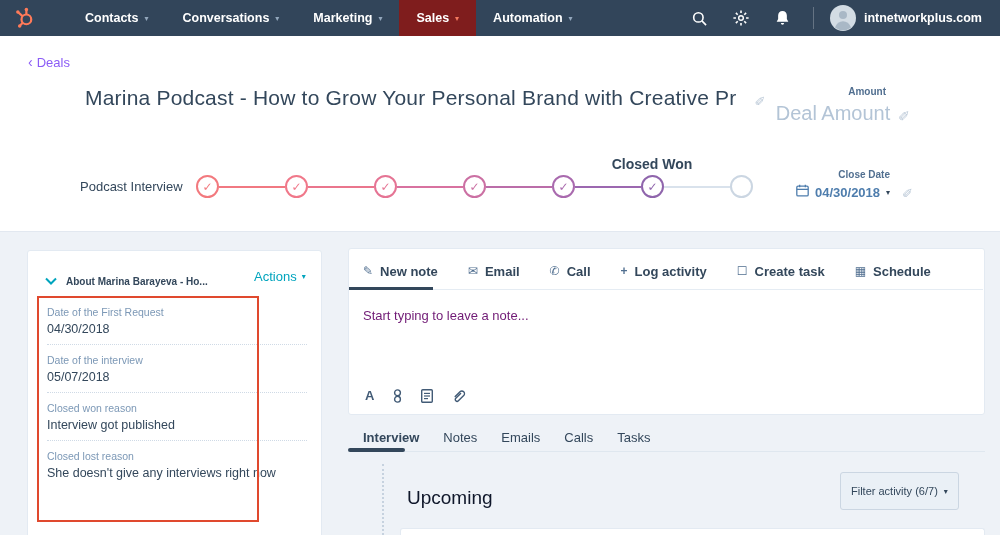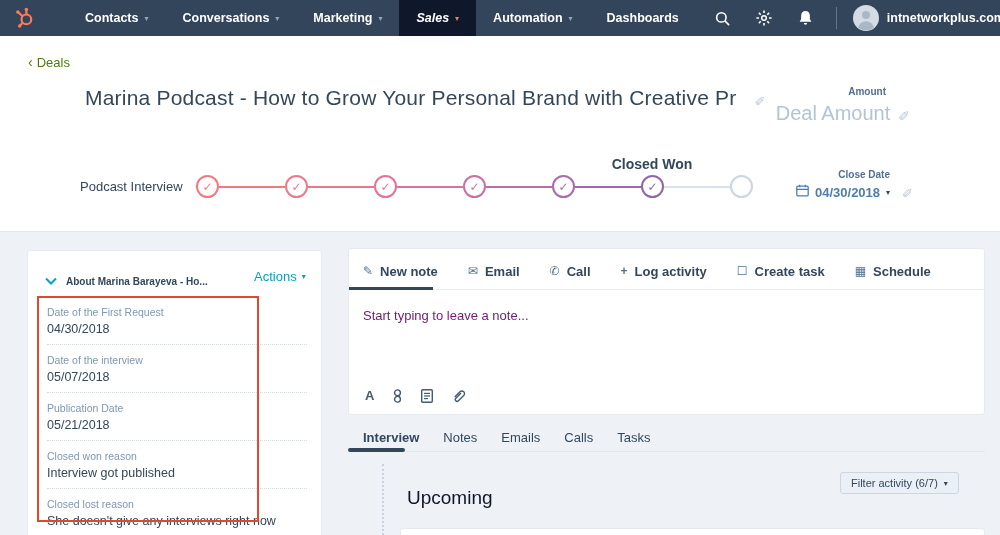--- a/index.html
+++ b/index.html
@@ -11,33 +11,33 @@
   }
   .abs { position:absolute; }
 
   
   .topnav { left:0; top:0; width:1000px; height:36px; background:#32455a;
     display:flex; align-items:center; color:#fff; z-index:5; }
   .logo { margin:0 14px 0 14px; display:flex; align-items:center; cursor:pointer; }
   .nav-items { display:flex; height:36px; margin-left:18px; }
   .nav-item { display:flex; align-items:center; gap:6px; padding:0 17px;
     font-size:12.5px; font-weight:600; cursor:pointer; white-space:nowrap; }
-  .nav-item.active { background:#0f172a;font-style:italic; }
+  .nav-item.active { background:#7f1d1d; }
   .nav-caret { font-size:8px; color:#93a7bc; }
   .nav-item.active .nav-caret { color:#f47a5f; }
   .nav-right { margin-left:auto; display:flex; align-items:center; padding-right:18px; }
   .nav-icon { margin:0 13px; display:flex; align-items:center; cursor:pointer; }
   .nav-divider { width:1px; height:22px; background:rgba(255,255,255,.25); margin:0 10px; }
   .avatar { margin:0 8px 0 6px; cursor:pointer; display:flex; }
   .portal { font-size:12.5px; font-weight:600; display:flex; align-items:center; gap:6px; cursor:pointer; }
 
   
   .header-bg { left:0; top:36px; width:1000px; height:196px; background:#fff;
     border-bottom:1px solid #e2e8f0; }
-  .breadcrumb { left:28px; top:54px; color:#4d7c0f; font-size:13px; cursor:pointer; }
+  .breadcrumb { left:28px; top:54px; color:#8b5cf6; font-size:13px; cursor:pointer; }
   .breadcrumb .back { font-size:14px; margin-right:4px; }
   .deal-title { left:85px; top:86px; font-size:21px; color:#33475b; letter-spacing:.2px; }
   .pencil { color:#b9c7d6; font-size:13px; display:inline-block; transform:scaleY(-1); cursor:pointer; }
   .amount-label { left:730px; top:86px; width:156px; text-align:right;
     font-size:10px; color:#516f90; font-weight:600; }
   .amount-value { left:700px; top:102px; width:210px; text-align:right;
     font-size:20px; color:#b3c4d6; }
   .amount-value .pencil { margin-left:8px; font-size:14px; }
 
   
@@ -89,21 +89,21 @@
   .composer-toolbar { left:365px; top:388px; display:flex; align-items:center; gap:19px; }
   .tool { cursor:pointer; display:flex; align-items:center; color:#425b76; }
   .tool-a { font-size:13px; font-weight:700; }
 
   
   .activity-tabs { left:363px; top:430px; display:flex; gap:24px; }
   .atab { font-size:13px; color:#33475b; cursor:pointer; }
   .atab.active { font-weight:700; }
   .activity-border { left:348px; top:451px; width:637px; height:1px; background:#dfe7ef; }
   .activity-underline { left:348px; top:448px; width:57px; height:4px; background:#33475b; border-radius:2px; }
-  .filter-btn { left:840px; top:472px; height:22px; padding:0 10px;
+  .filter-btn { left:840px; top:472px; height:38px; padding:0 10px;
     background:#eaf0f6; border:1px solid #cbd6e2; border-radius:3px;
     display:flex; align-items:center; gap:6px; font-size:11px; color:#33475b; cursor:pointer; }
   .timeline-dotted { left:382px; top:464px; height:71px; border-left:2px dotted #c6d2df; }
   .upcoming { left:407px; top:487px; font-size:19px; font-weight:500; color:#0f172a; }
   .bottom-card { left:400px; top:528px; width:585px; height:10px; background:#fff;
     border:1px solid #e3eaf2; border-bottom:none; border-radius:3px 3px 0 0; }
 </style>
 </head>
 <body>
 
@@ -136,24 +136,20 @@
         <span class="nav-caret">▾</span>
       </div>
       <div class="nav-item active">
         <span class="nav-label">Sales</span>
         <span class="nav-caret">▾</span>
       </div>
       <div class="nav-item">
         <span class="nav-label">Automation</span>
         <span class="nav-caret">▾</span>
       </div>
-      <div class="nav-item">
-        <span class="nav-label">Dashboards</span>
-        <span class="nav-caret"></span>
-      </div>
     </div>
   <div class="nav-right">
     <span class="nav-icon">
       <svg width="15" height="15" viewBox="0 0 16 16">
           <circle cx="6.8" cy="6.8" r="5" stroke="#fff" stroke-width="1.7" fill="none"></circle>
           <line x1="10.6" y1="10.6" x2="15" y2="15" stroke="#fff" stroke-width="1.7"></line>
         </svg>
     </span>
     <span class="nav-icon">
       <svg width="16" height="16" viewBox="0 0 20 20" fill="#fff">
@@ -277,24 +273,20 @@
 
 <div class="field">
       <div class="field-label">Date of the First Request</div>
       <div class="field-value">04/30/2018</div>
     </div>
     <div class="field">
       <div class="field-label">Date of the interview</div>
       <div class="field-value">05/07/2018</div>
     </div>
     <div class="field">
-      <div class="field-label">Publication Date</div>
-      <div class="field-value">05/21/2018</div>
-    </div>
-    <div class="field">
       <div class="field-label">Closed won reason</div>
       <div class="field-value">Interview got published</div>
     </div>
     <div class="field">
       <div class="field-label">Closed lost reason</div>
       <div class="field-value">She doesn't give any interviews right now</div>
     </div>
   </div>
 <div class="red-box abs"></div>
 

